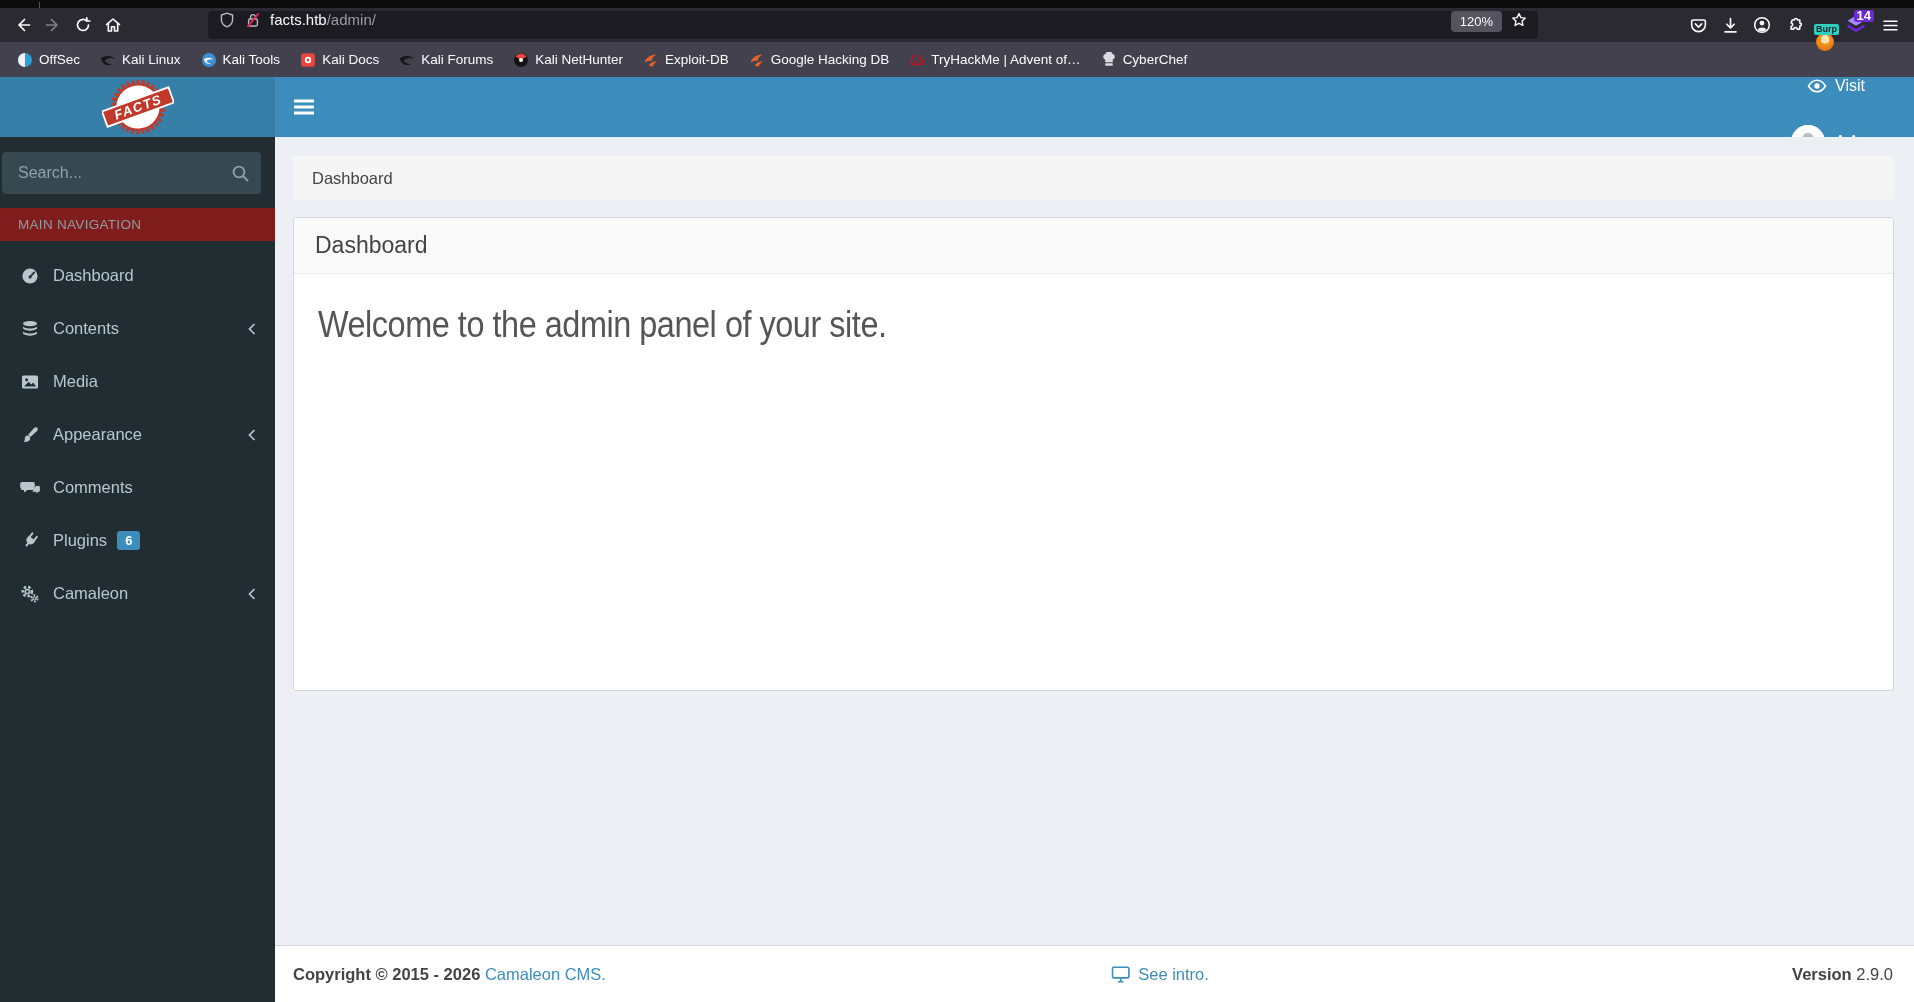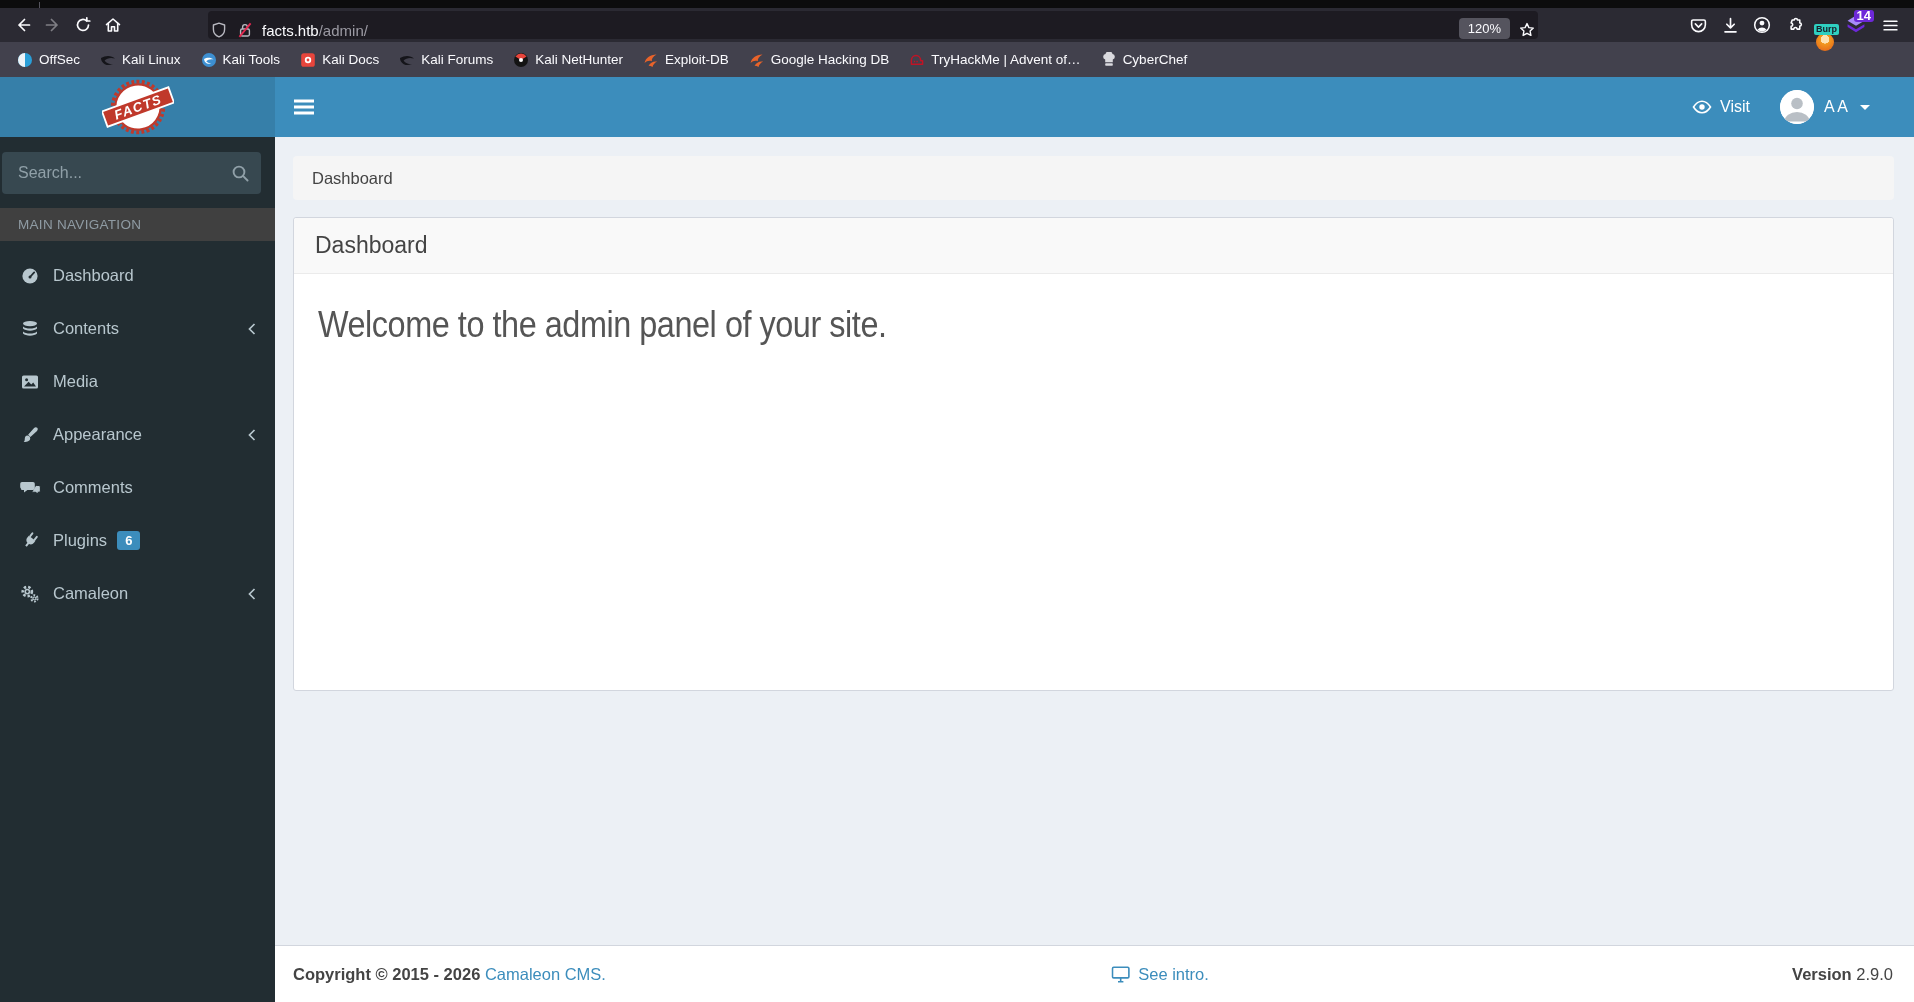--- a/index.html
+++ b/index.html
@@ -14,21 +14,21 @@
   
   #tabstrip { height:8px; background:#0c0c0d; position:relative; }
   #tabstrip .tabmark { position:absolute; left:39px; top:2px; width:1px; height:6px; background:#55545e; }
 
   #toolbar { height:34px; background:#2b2a33; display:flex; align-items:center; padding:0 8px; }
   .tbtn { width:30px; height:28px; border-radius:4px; display:flex; align-items:center; justify-content:center; color:#fbfbfe; flex:none; }
   .tbtn.dim { opacity:.4; }
   .tool-spacer { width:80px; flex:none; }
   .flex-spacer { flex:1; }
 
-  #urlbar { width:1330px; height:28px; background:#1d1b22; border-radius:4px; display:flex; align-items:flex-end; padding:0 2px; gap:8px; flex:none; }
+  #urlbar { width:1330px; height:28px; background:#1d1b22; border-radius:4px; display:flex; align-items:flex-start; padding:0 10px; gap:8px; flex:none; }
   .url-text { font-size:15px; white-space:nowrap; }
   .url-host { color:#fbfbfe; }
   .url-path { color:#9b9aa3; }
   .zoom-badge { background:#55545e; color:#fbfbfe; font-size:13px; padding:3px 9px; border-radius:4px; }
 
   .ext-icon { position:relative; width:32px; height:28px; display:flex; align-items:center; justify-content:center; flex:none; color:#fbfbfe; }
   .burp-wrap { position:relative; width:26px; height:26px;margin-top:25px; }
   .burp-tag { position:absolute; top:-1px; left:1px; background:#2fd0c0; color:#17202a; font-size:9px; font-weight:bold; padding:0 2px; border-radius:2px; line-height:11px; z-index:2; }
   .fox-circle { position:absolute; bottom:0; left:3px; width:18px; height:18px; border-radius:50%;
     background:radial-gradient(circle at 50% 35%, #ffe2b0 28%, #f29a1f 30%, #e8711a 75%, #c05a12 100%); }
@@ -36,35 +36,35 @@
   .layers-badge { position:absolute; top:-2px; right:-2px; background:#6d28d9; color:#fff; font-size:13px; font-weight:bold; padding:0 3px; border-radius:3px; line-height:12px; z-index:2; }
 
   #bookmarksbar { height:35px; background:#42414d; display:flex; align-items:center; padding:0 10px; gap:6px; }
   .bm { display:flex; align-items:center; gap:6px; color:#fbfbfe; font-size:13.5px; padding:3px 7px; border-radius:4px; white-space:nowrap; }
   .fav { width:16px; height:16px; flex:none; }
 
   
   #navbar { height:60px; display:flex; background:#3c8dbc; }
   #logo { width:275px; flex:none; background:#367fa9; display:flex; align-items:center; justify-content:center; }
   #hamburger-nav { width:58px; display:flex; align-items:center; justify-content:center; color:#fff; }
-  .nav-right { margin-left:auto; display:flex; align-items:center; gap:30px; padding-right:44px; color:#fff; }
+  .nav-right { margin-left:auto; display:flex; align-items:center; gap:30px; padding-right:33px; color:#fff;flex-direction:column; }
   .visit-link { display:flex; align-items:center; gap:8px; font-size:16px; }
   .user-menu { display:flex; align-items:center; gap:10px; font-size:16px; }
   .avatar { width:34px; height:34px; border-radius:50%; background:#fff; overflow:hidden; flex:none; }
   .caret { width:0; height:0; border-left:5px solid transparent; border-right:5px solid transparent; border-top:5px solid #fff; margin-left:2px; }
 
   
   #main { display:flex; height:865px; }
 
   #sidebar { width:275px; flex:none; background:#222d32; }
   .search-wrap { margin:15px 14px 14px 2px; position:relative; }
   .search-input { width:100%; height:42px; background:#374850; border:none; border-radius:4px; padding:0 42px 0 16px; color:#ccc; font-size:16px; outline:none; }
   .search-input::placeholder { color:#90a0a8; }
   .search-btn { position:absolute; right:11px; top:12px; color:#90a0a8; background:none; border:none; padding:0; }
-  .nav-header { background:#404040; color:#8f9ba3; font-size:13.5px; padding:9px 18px; letter-spacing:.3px; }
+  .nav-header { background:#7f1d1d; color:#8f9ba3; font-size:13.5px; padding:9px 18px; letter-spacing:.3px; }
   .smenu { padding-top:8px; }
   .sitem { display:flex; align-items:center; height:53px; padding:0 18px; color:#b8c7ce; font-size:16.5px; }
   .sitem .icn { width:24px; margin-right:11px; display:flex; justify-content:center; flex:none; color:#b8c7ce; }
   .chev { margin-left:auto; color:#b8c7ce; }
   .sbadge { background:#3c8dbc; color:#fff; font-size:13px; font-weight:bold; padding:3px 8px; border-radius:3px; margin-left:10px; line-height:1; }
 
   #content { flex:1; min-width:0; display:flex; flex-direction:column; background:#ecf0f5; }
   .breadcrumb { margin:19px 20px 0 18px; background:#f5f5f5; border-radius:4px; height:44px; display:flex; align-items:center; padding:0 19px; color:#444; font-size:16.5px; }
   .box { margin:17px 20px 0 18px; background:#fff; border:1px solid #d2d6de; border-radius:3px; }
   .box-header { background:#f9f9f9; border-bottom:1px solid #ebebeb; padding:14px 21px; font-size:23px; color:#444; border-radius:3px 3px 0 0; }

